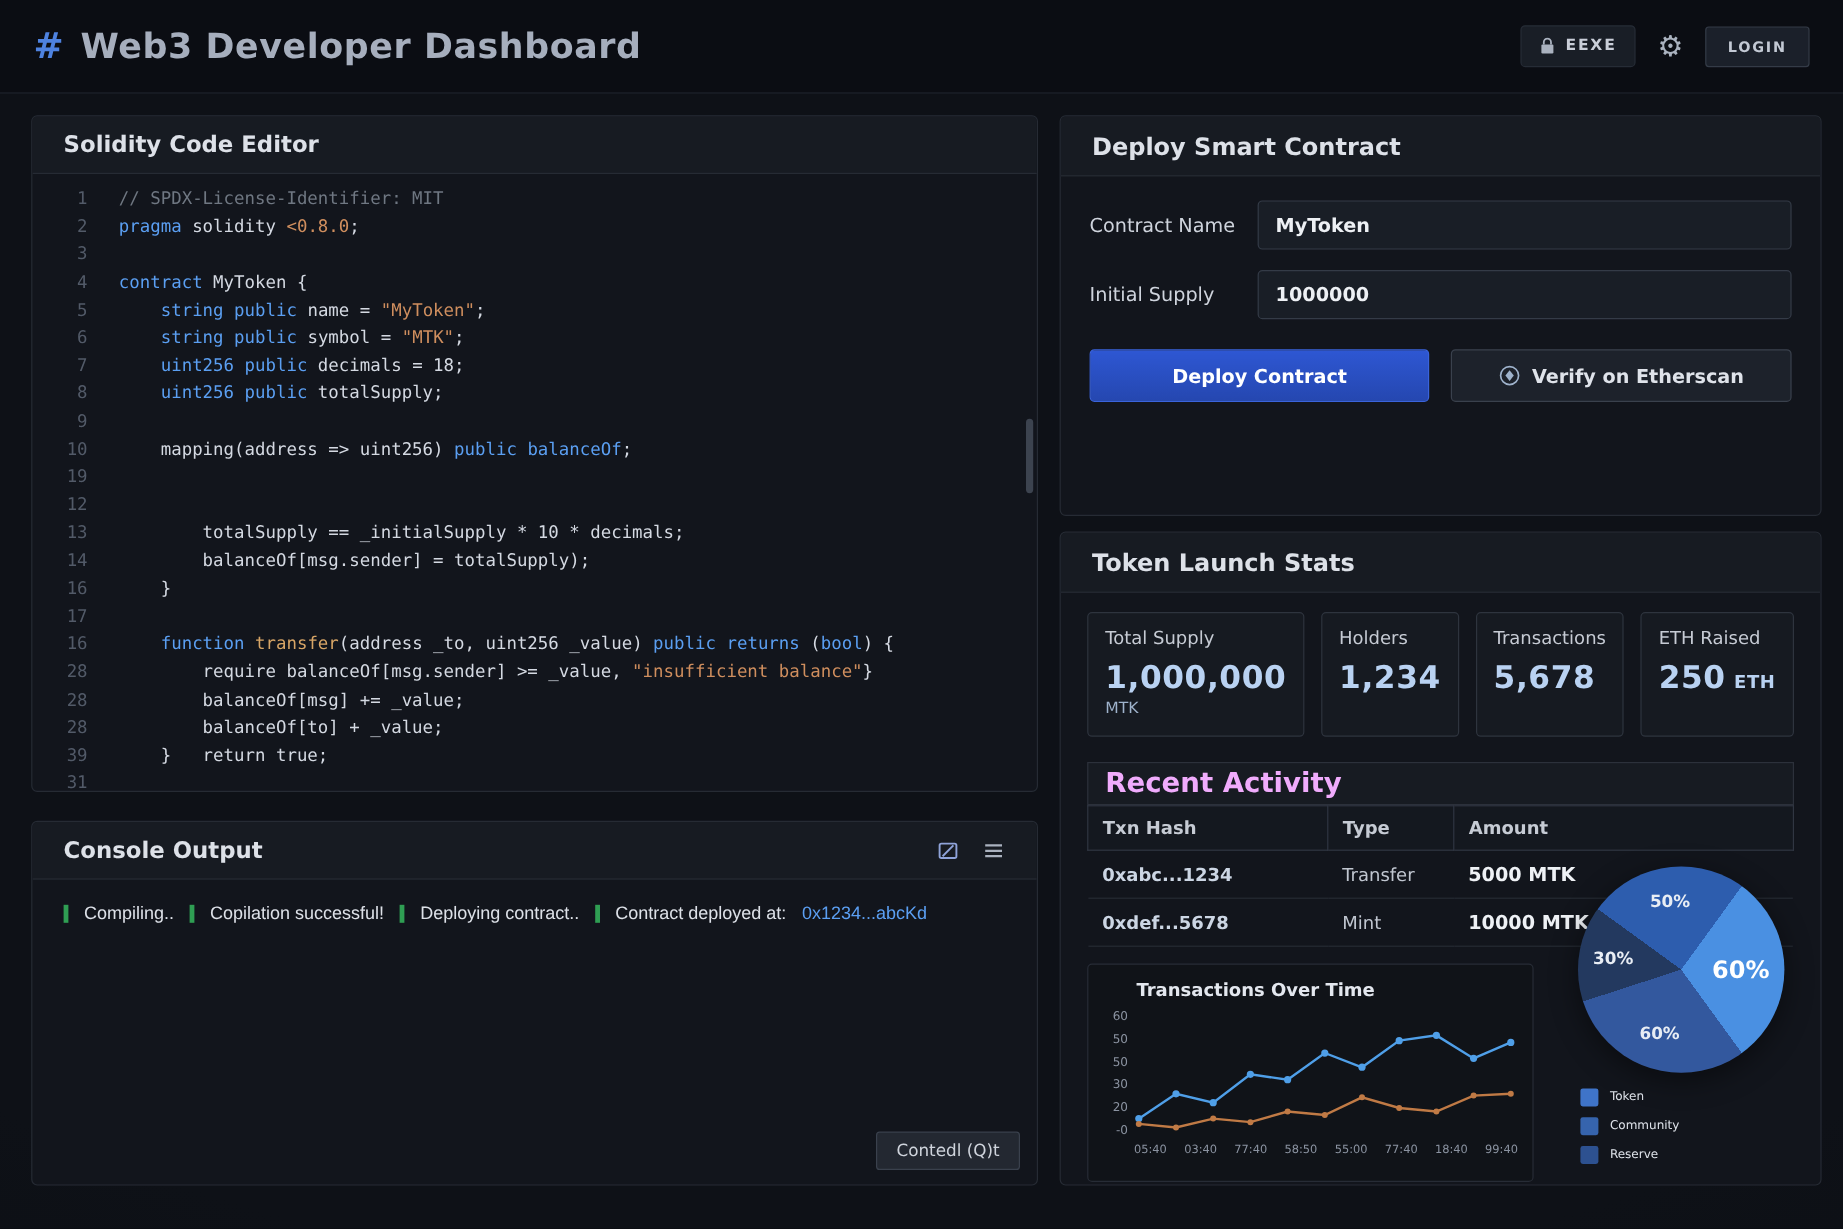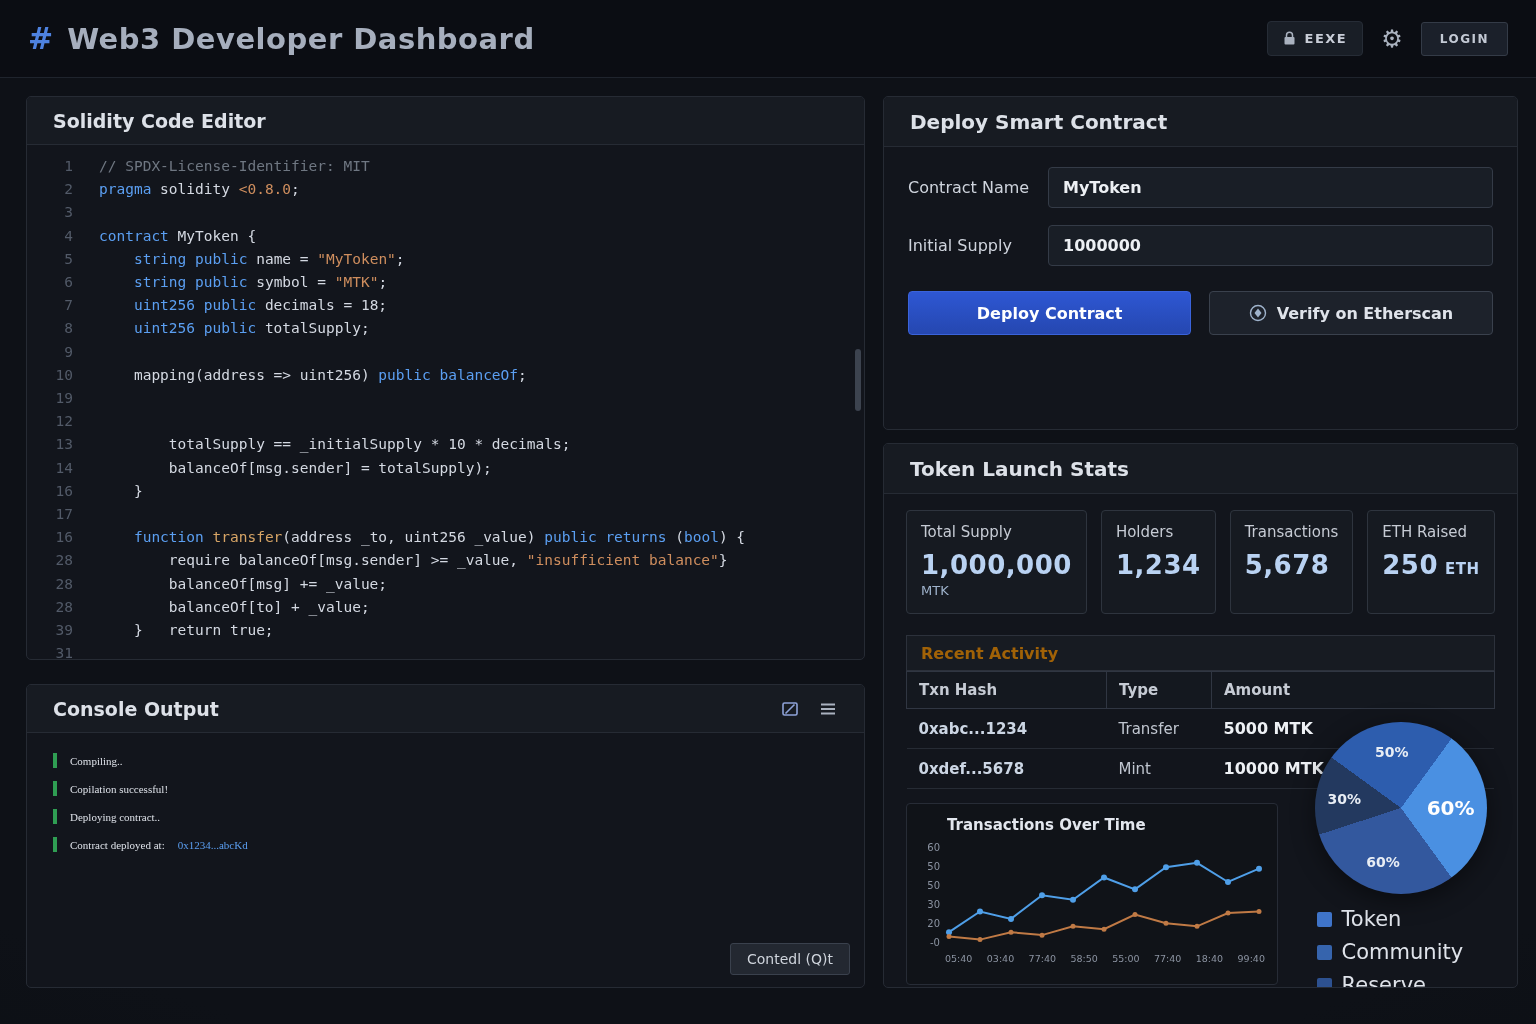--- a/index.html
+++ b/index.html
@@ -47,22 +47,22 @@
   .tok-s { color:#cf8e5e; }
   .tok-f { color:#d7a566; }
   .tok-p { color:#d4d9e2; }
   .scroll-thumb { position:absolute; right:3px; top:252px; width:6px; height:62px;
     background:#3c434f; border-radius:3px; cursor:pointer; }
 
   
   .console-panel { flex:1; }
   .console-icons { display:flex; gap:18px; align-items:center; }
   .console-icons span { cursor:pointer; display:inline-flex; }
-  .console-body { padding:20px 26px; font-family:Liberation Serif, serif;
-    font-size:11px; display:flex; flex-direction:column; gap:13px; color:#dde1e8; }
+  .console-body { padding:20px 26px; font-family:Liberation Sans, sans-serif;
+    font-size:15px; display:flex; flex-direction:row; gap:13px; color:#dde1e8; }
   .console-line { display:flex; align-items:center; gap:13px; }
   .console-marker { flex:0 0 4px; width:4px; height:15px; background:#2f9e53; }
   .console-address { color:#5b9ff2; }
   .console-btn { position:absolute; right:14px; bottom:12px; background:#232831; border:1px solid #3a414d;
     color:#cfd4dc; font-size:14px; padding:7px 16px; border-radius:3px; cursor:pointer; font-family:inherit; }
 
   
   .deploy-panel { flex:0 0 334px; }
   .deploy-body { padding:20px 24px; }
   .form-row { display:flex; align-items:center; margin-bottom:17px; }
@@ -81,21 +81,21 @@
   
   .stats-panel { flex:1; }
   .stats-cards { display:flex; gap:14px; padding:16px 22px 0; }
   .stat-card { flex:1; height:104px; background:#161a21; border:1px solid #2e343e; border-radius:4px;
     padding:12px 14px; }
   .stat-label { font-size:15px; color:#c6cbd4; margin-bottom:9px; white-space:nowrap; }
   .stat-value { font-size:26px; font-weight:bold; color:#b9d2f2; letter-spacing:.5px; white-space:nowrap; }
   .stat-sub { font-size:13px; color:#9fb3cc; margin-top:3px; }
   .stat-sub-inline { font-size:15px; color:#b9d2f2; font-weight:bold; margin-left:7px; }
   .subheader { margin:21px 22px 0; height:36px; background:#171b22; border:1px solid #2c313b;
-    display:flex; align-items:center; padding:0 14px; font-size:16px; font-weight:bold; color:#a16207; }
+    display:flex; align-items:center; padding:0 14px; font-size:23px; font-weight:bold; color:#f0abfc; }
   .activity-table { width:calc(100% - 44px); margin:0 22px; border-collapse:collapse; }
   .activity-table th { background:#14181f; border:1px solid #303642; font-size:15px; color:#c6cbd4;
     text-align:left; padding:9px 12px; font-weight:bold; }
   .activity-table td { border-bottom:1px solid #262b34; padding:10px 12px; font-size:15px; }
   td.col-hash { color:#ccd6e4; font-weight:bold; width:200px; }
   td.col-type { color:#c0c6d0; width:105px; }
   td.col-amount { color:#eef1f5; font-weight:bold; font-size:16px; }
 
   
   .charts-row { margin:14px 22px 0; }
@@ -110,21 +110,21 @@
     color:#8b93a1; margin-top:5px; }
 
   
   .pie-block { position:absolute; right:26px; top:278px; width:176px; z-index:3; }
   .pie { width:172px; height:172px; border-radius:50%; position:relative;
     box-shadow:0 6px 24px rgba(0,0,0,.45); }
   .pie-label { position:absolute; transform:translate(-50%,-50%); font-size:14px; color:#e8edf4;
     font-weight:bold; }
   .pie-label.big { font-size:20px; color:#ffffff; }
   .legend { margin-top:13px; display:flex; flex-direction:column; gap:9px; padding-left:2px; }
-  .legend-item { display:flex; align-items:center; gap:10px; font-size:21px; color:#dfe3ea; }
+  .legend-item { display:flex; align-items:center; gap:10px; font-size:10px; color:#dfe3ea; }
   .legend-swatch { width:15px; height:15px; border-radius:2px; flex:0 0 15px; }
 </style>
 </head>
 <body>
 
 <div class="app">
 
   <header class="header">
     <div class="title-wrap">
       <span class="hash">#</span>

